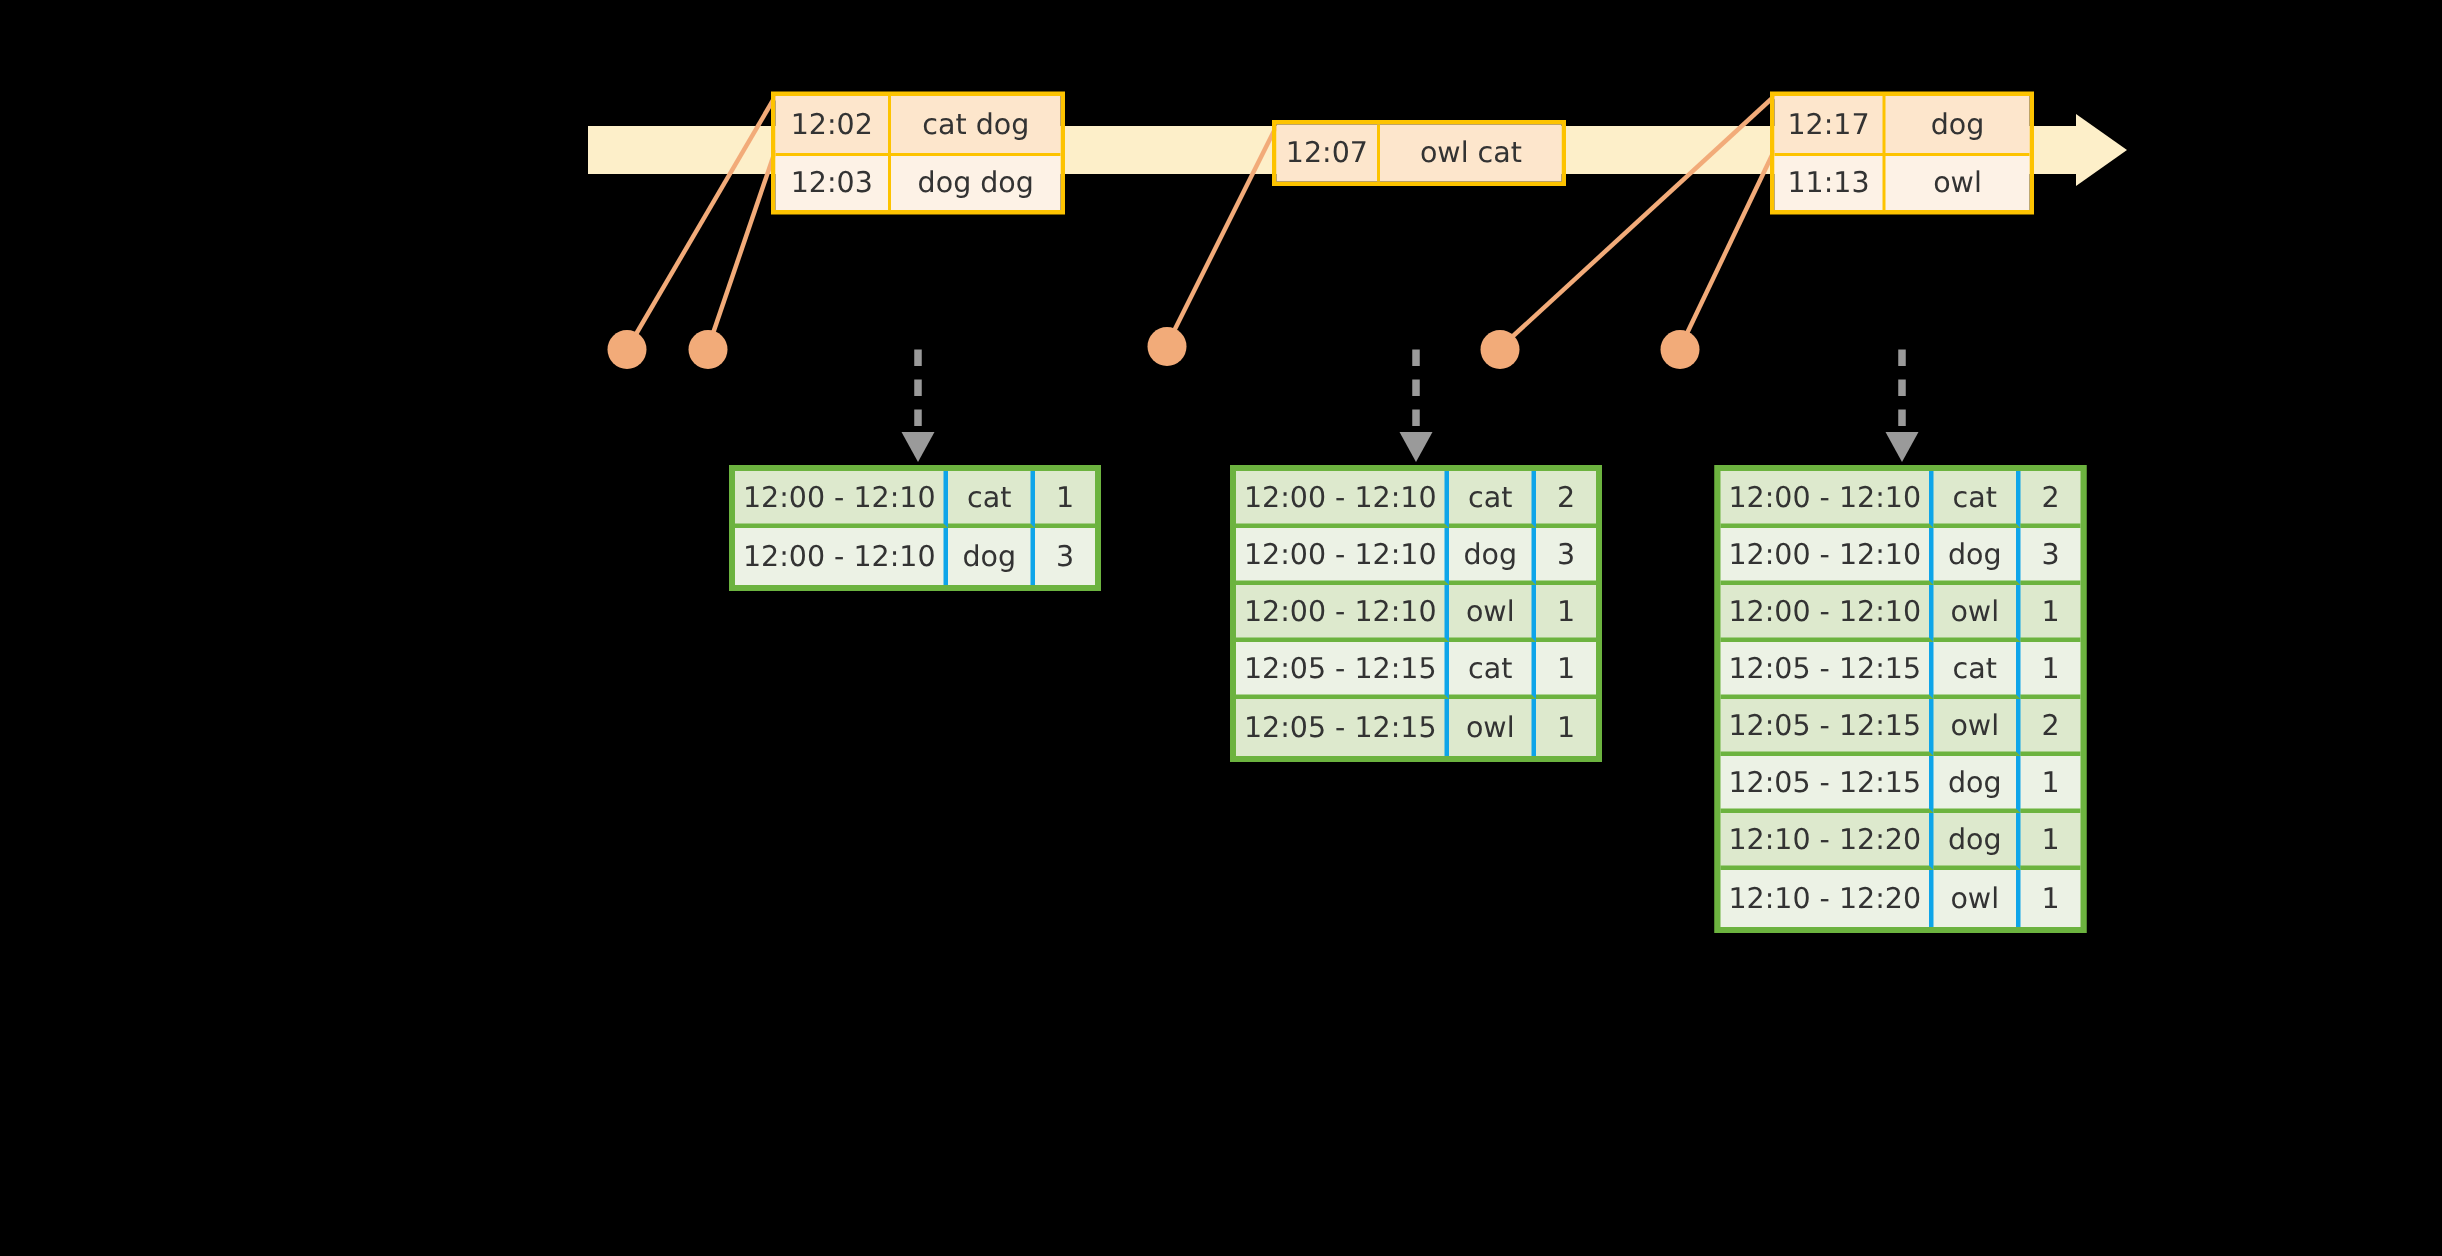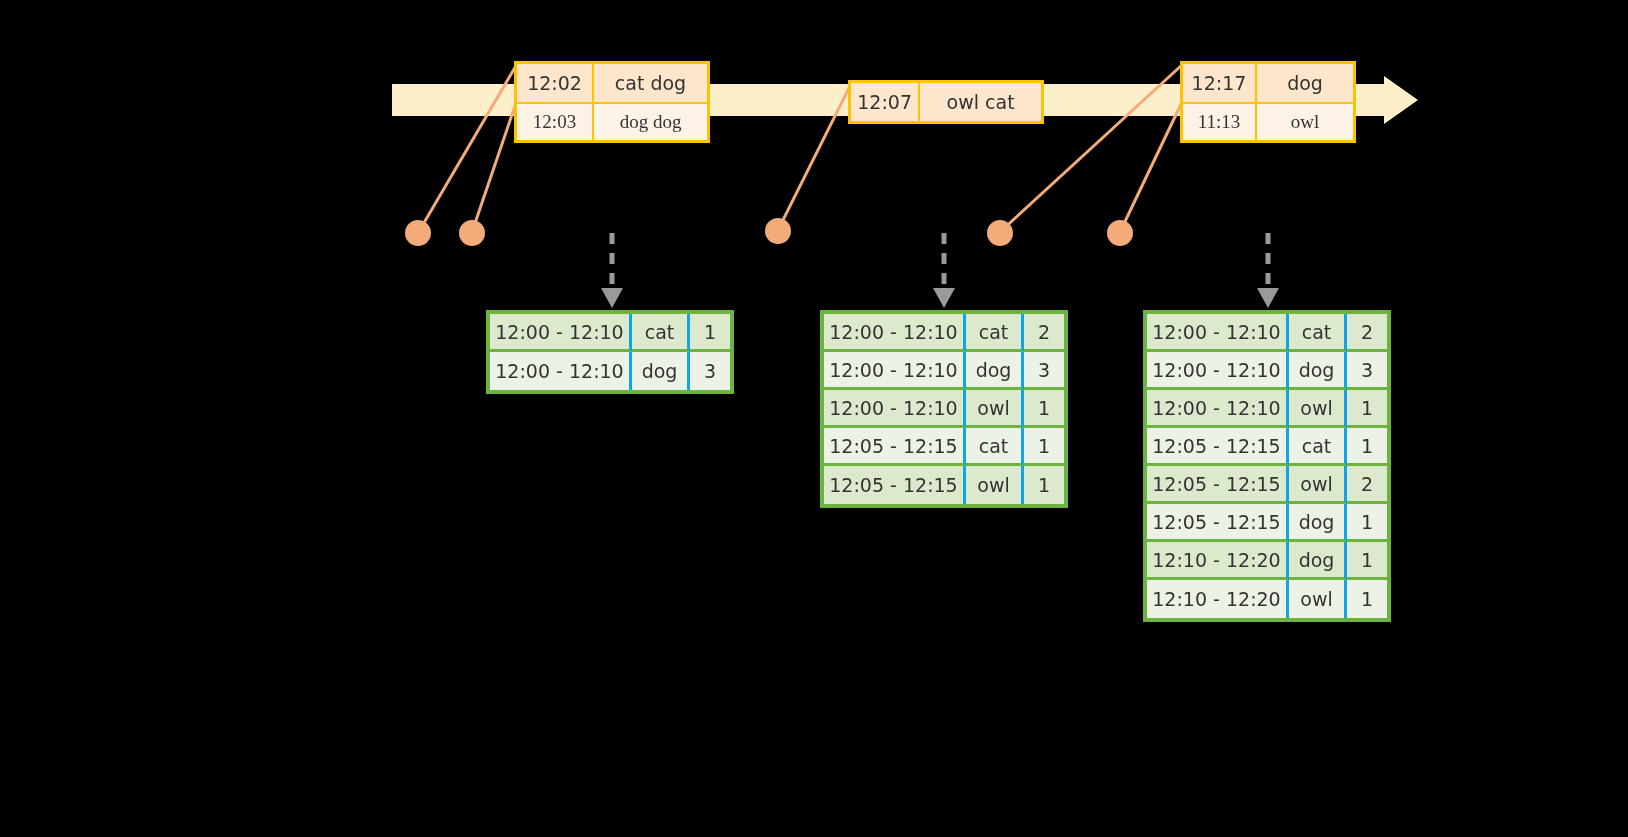--- a/index.html
+++ b/index.html
@@ -18,21 +18,21 @@
   .timeline-arrow{
     position:absolute;left:1372px;top:76px;width:0;height:0;
     border-top:24px solid transparent;
     border-bottom:24px solid transparent;
     border-left:34px solid #fdefc9;
   }
 
   
   .evt-group{position:absolute;border:3px solid #fdc300;box-sizing:border-box;}
   .evt-row{display:flex;height:38px;box-sizing:border-box;}
-  .evt-row + .evt-row{border-top:2px solid #fdc300;font-family:Liberation Serif, serif;}
+  .evt-row + .evt-row{border-top:2px solid #fdc300;}
   .evt-row.r0{background:#fde6cc;}
   .evt-row.r1{background:#fdf2e6;}
   .evt-time{
     display:flex;align-items:center;justify-content:center;
     border-right:2px solid #fdc300;box-sizing:border-box;
     font-size:19px;color:#333;
   }
   .evt-text{
     display:flex;align-items:center;justify-content:center;
     box-sizing:border-box;font-size:19px;color:#333;

